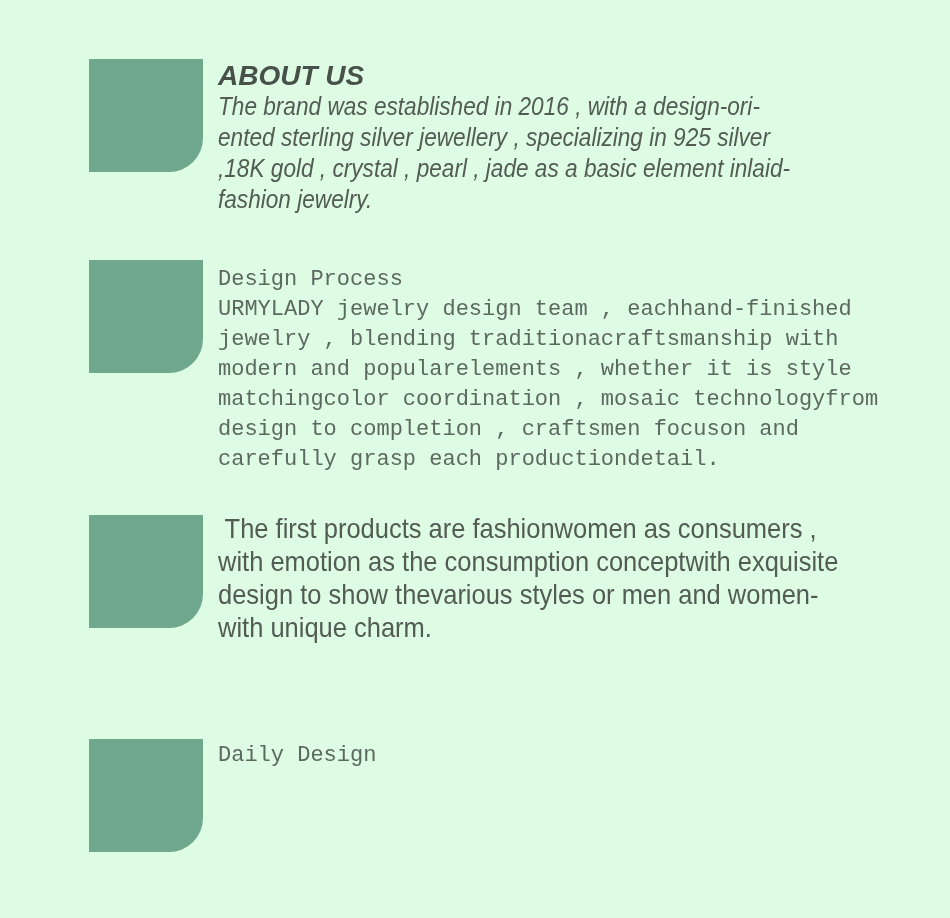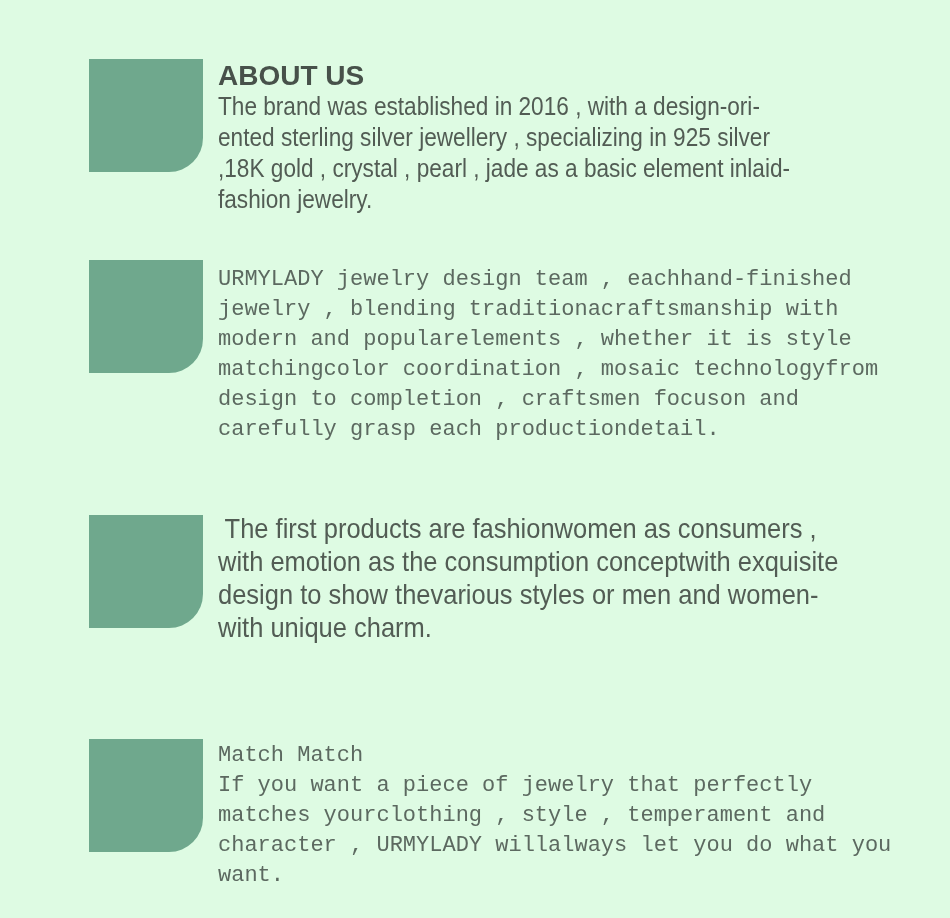--- a/index.html
+++ b/index.html
@@ -44,21 +44,21 @@
     .sans h2 {
       font-family: "Liberation Sans", sans-serif;
       font-weight: bold;
       color: #47514a;
     }
     .sans p {
       font-family: "Liberation Sans", sans-serif;
       color: #525c54;
     }
     .s1 { top: 59px; }
-    .s1 .text { top: 1px; }
+    .s1 .text { top: 1px; font-style: italic; }
     .s1 h2 { font-size: 28px; line-height: 31px; }
     .s1 p  { font-size: 26px; line-height: 31px; transform: scaleX(0.87); }
 
     .s3 { top: 512px; }
     .s3 .block { top: 3px; }
     .s3 h2 { font-size: 28px; line-height: 32px; }
     .s3 p  { font-size: 28px; line-height: 33px; transform: scaleX(0.91); }
 
     
     .mono h2, .mono p {
@@ -86,20 +86,21 @@
       <p>The brand was established in 2016 , with a design-ori-
 ented sterling silver jewellery , specializing in 925 silver
 ,18K gold , crystal , pearl , jade as a basic element inlaid-
 fashion jewelry.</p>
     </div>
   </section>
 
   <section class="row mono s2">
     <div class="block"></div>
     <div class="text">
+      <h2>Design Process</h2>
       <p>URMYLADY jewelry design team , eachhand-finished
 jewelry , blending traditionacraftsmanship with
 modern and popularelements , whether it is style
 matchingcolor coordination , mosaic technologyfrom
 design to completion , craftsmen focuson and
 carefully grasp each productiondetail.</p>
     </div>
   </section>
 
   <section class="row sans s3">
@@ -108,21 +109,17 @@
       <p> The first products are fashionwomen as consumers ,
 with emotion as the consumption conceptwith exquisite
 design to show thevarious styles or men and women-
 with unique charm.</p>
     </div>
   </section>
 
   <section class="row mono s4">
     <div class="block"></div>
     <div class="text">
-      <h2>Match Match</h2>
-      <p>If you want a piece of jewelry that perfectly
-matches yourclothing , style , temperament and
-character , URMYLADY willalways let you do what you
-want.</p>
+      <h2>Daily Design</h2>
     </div>
   </section>
 
 </div>
 
 </body></html>

